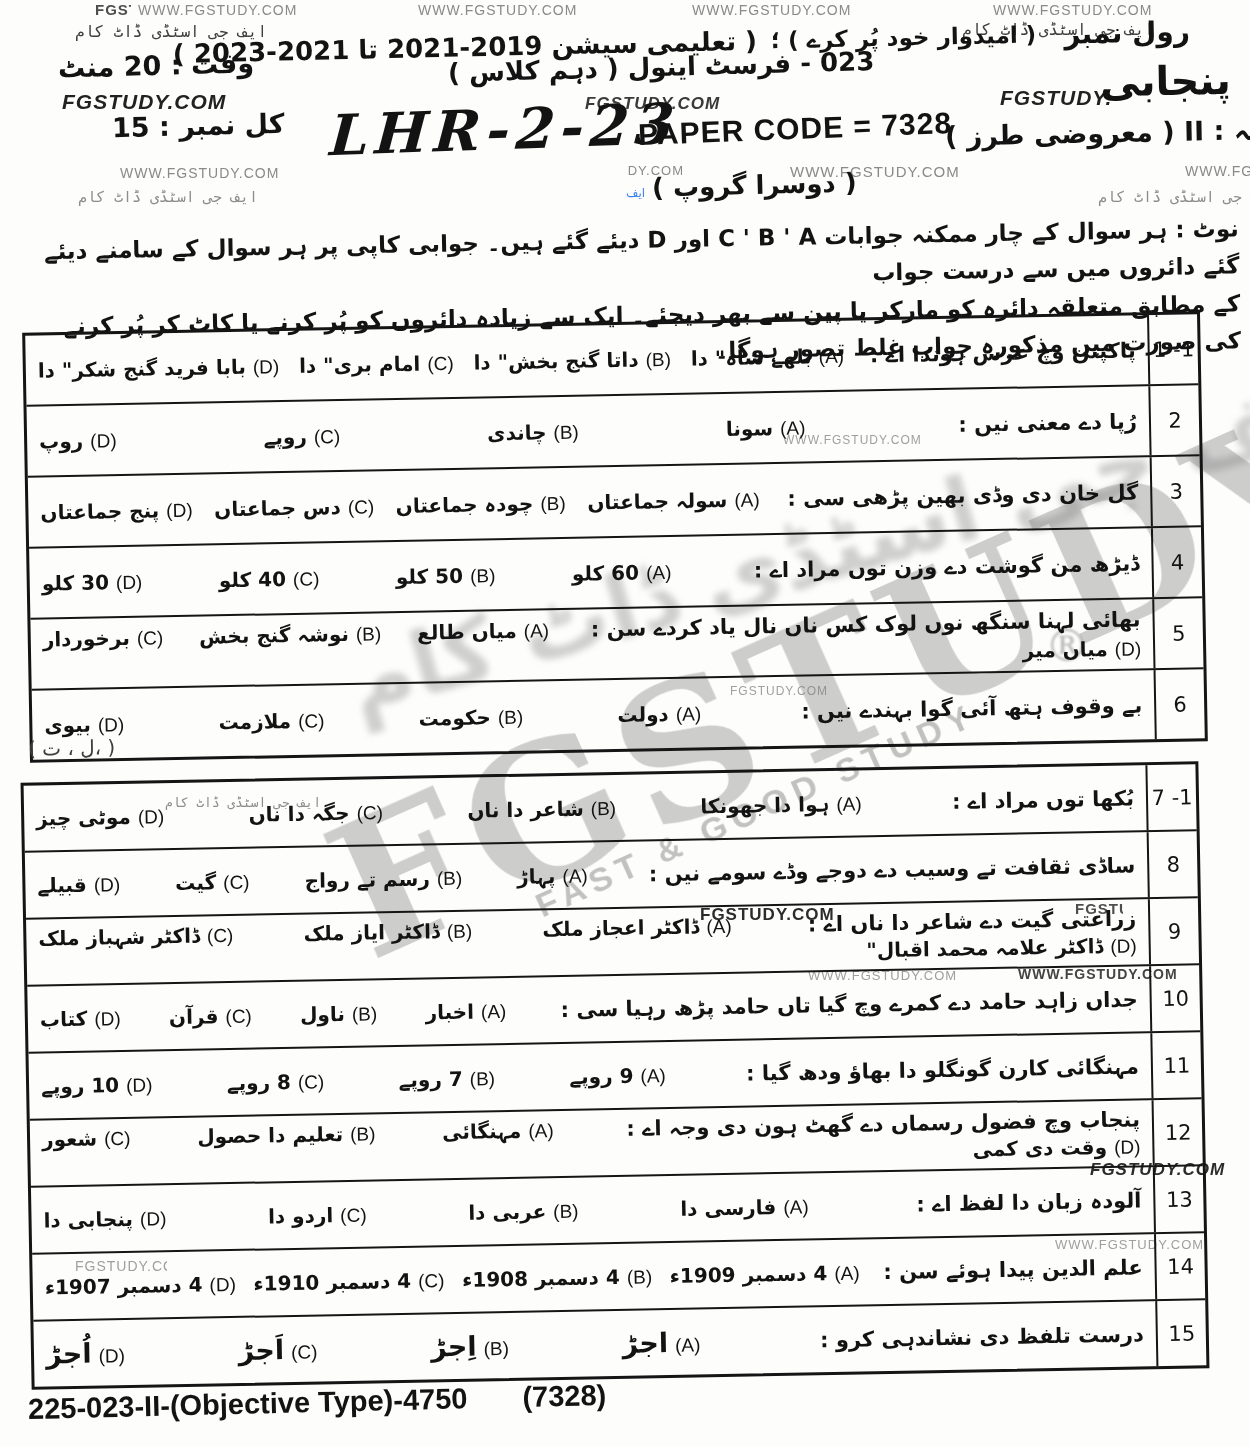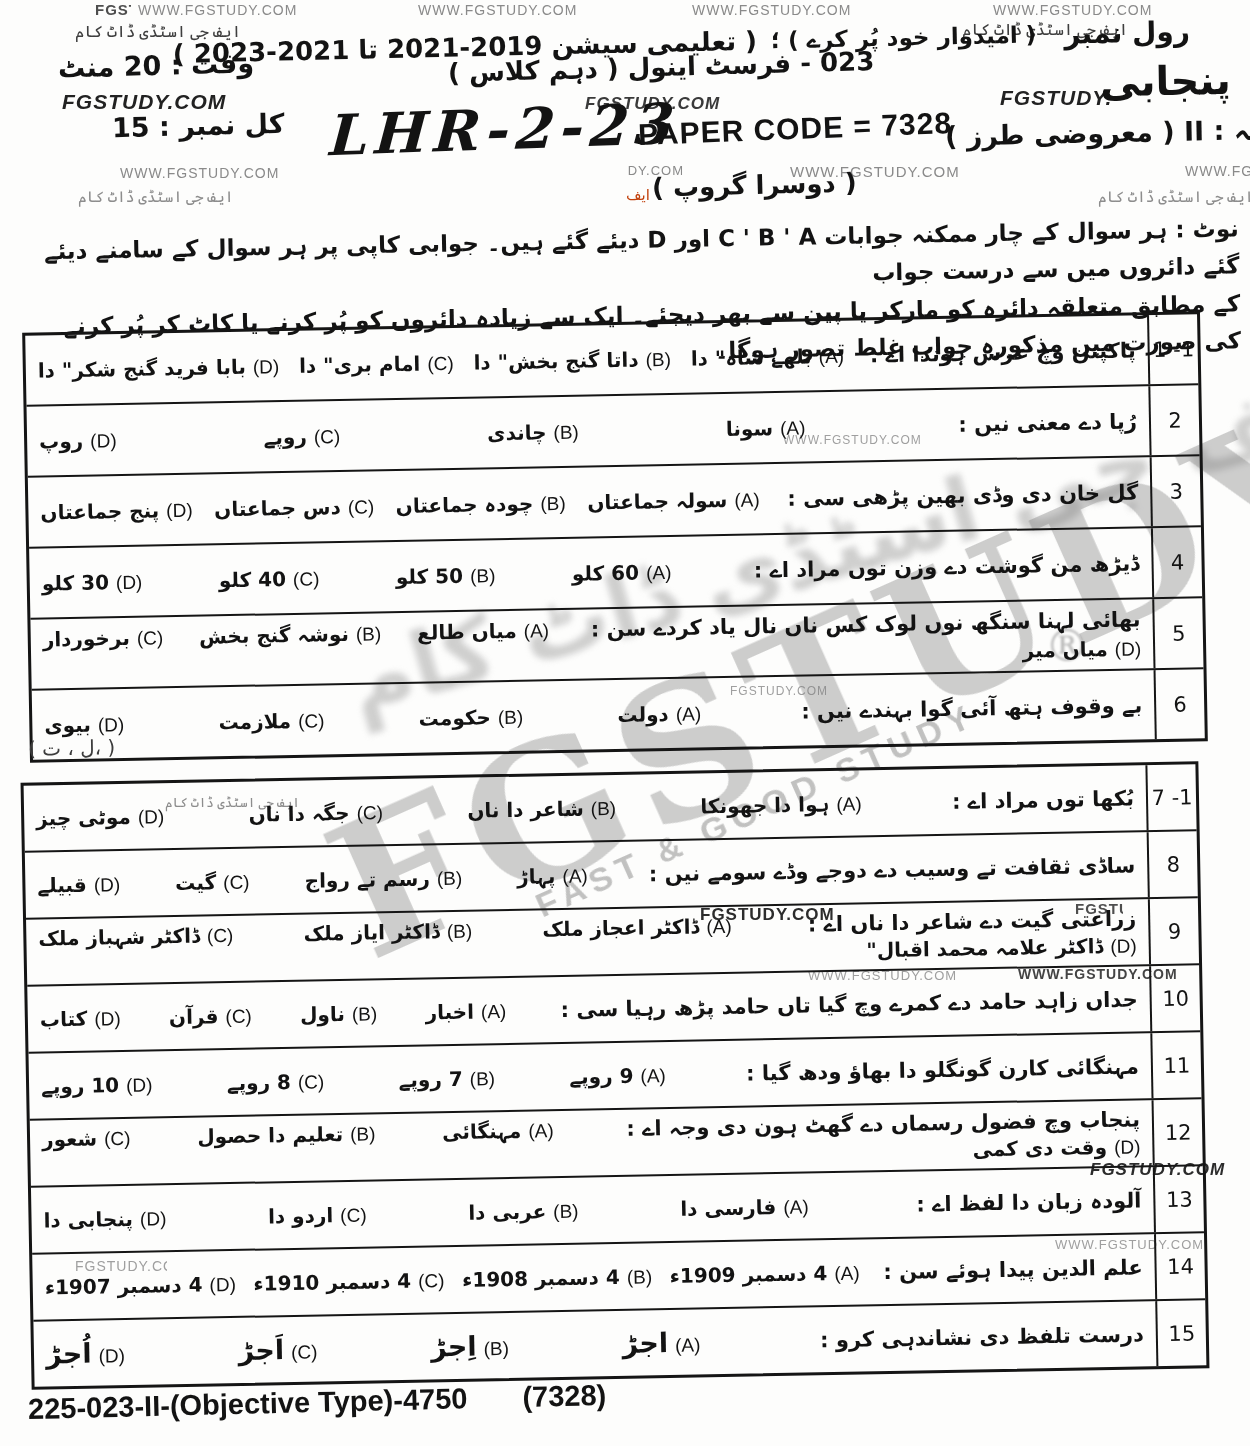--- a/index.html
+++ b/index.html
@@ -10,21 +10,21 @@
   .abs{position:absolute;}
   .ltr{direction:ltr;}
 
   
   .wm-layer{position:absolute;inset:0;z-index:0;}
   .wm{position:absolute;font-family:"Liberation Sans",sans-serif;font-weight:bold;
       color:#4e4e4e;letter-spacing:1px;white-space:nowrap;}
   .wm.light{color:#8a8a8a;font-weight:normal;}
   .wm.faint{color:#9f9f9f;font-weight:normal;}
   .wm.italic{font-style:italic;}
-  .wm-urdu{position:absolute;direction:rtl;font-family:Liberation Serif, serif;
+  .wm-urdu{position:absolute;direction:rtl;font-family:Liberation Mono, monospace;
       color:#3f3f3f;white-space:nowrap;}
   .wm-urdu.faint{color:#8d8d8d;}
   .clip{overflow:hidden;display:inline-block;}
   .clip-r{overflow:hidden;display:inline-block;direction:rtl;}
   .wm-giant{
     position:absolute;left:300px;top:598px;z-index:0;transform:rotate(-24deg);
     font-family:"DejaVu Serif",serif;font-weight:bold;font-size:185px;line-height:.9;
     color:rgba(125,125,125,.38);letter-spacing:10px;white-space:nowrap;filter:blur(.6px);
   }
   .wm-tag{
@@ -58,21 +58,21 @@
   .handcode{
     left:330px;top:96px;font-family:"DejaVu Serif",serif;font-style:italic;font-weight:bold;
     font-size:56px;letter-spacing:6px;transform:rotate(-2deg) skewX(-6deg);z-index:2;white-space:nowrap;
   }
   .papercode{left:638px;top:112px;font-family:"Liberation Sans",sans-serif;font-weight:bold;
     font-size:30px;letter-spacing:1px;transform:rotate(-2.2deg);z-index:2;white-space:nowrap;}
   .paperno{left:945px;top:116px;font-size:27px;font-weight:bold;direction:rtl;z-index:2;
     transform:rotate(-1.2deg);white-space:nowrap;}
   .group{left:652px;top:170px;font-size:26px;font-weight:bold;direction:rtl;z-index:2;
     transform:rotate(-1.5deg);white-space:nowrap;}
-  .group-side{left:626px;top:186px;font-size:15px;color:#c2410c;direction:rtl;z-index:1;}
+  .group-side{left:626px;top:186px;font-size:12px;color:#3b82f6;direction:rtl;z-index:1;}
 
   
   .note{
     left:22px;top:222px;width:1218px;direction:rtl;z-index:2;transform:rotate(-1.1deg);
     font-size:23px;font-weight:bold;line-height:1.62;text-align:right;
   }
   .note .l2{padding-left:40px;}
 
   
   .qtable{

